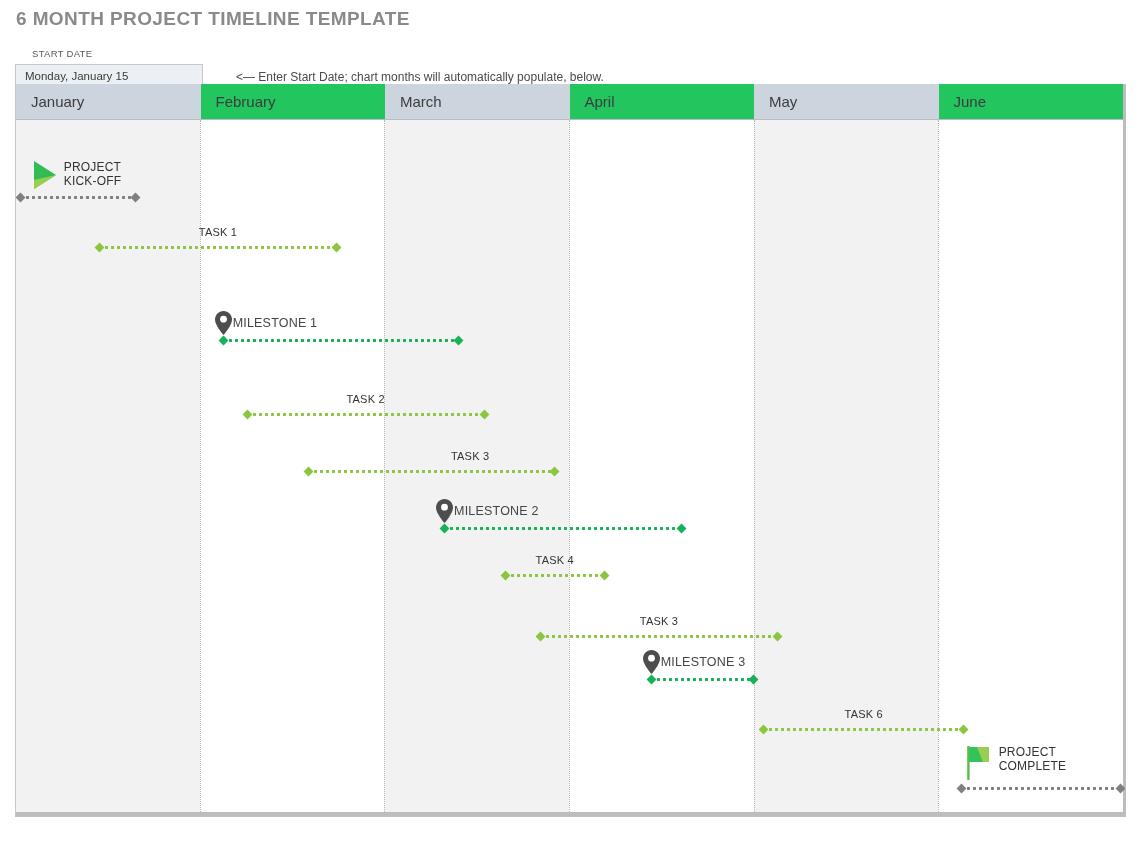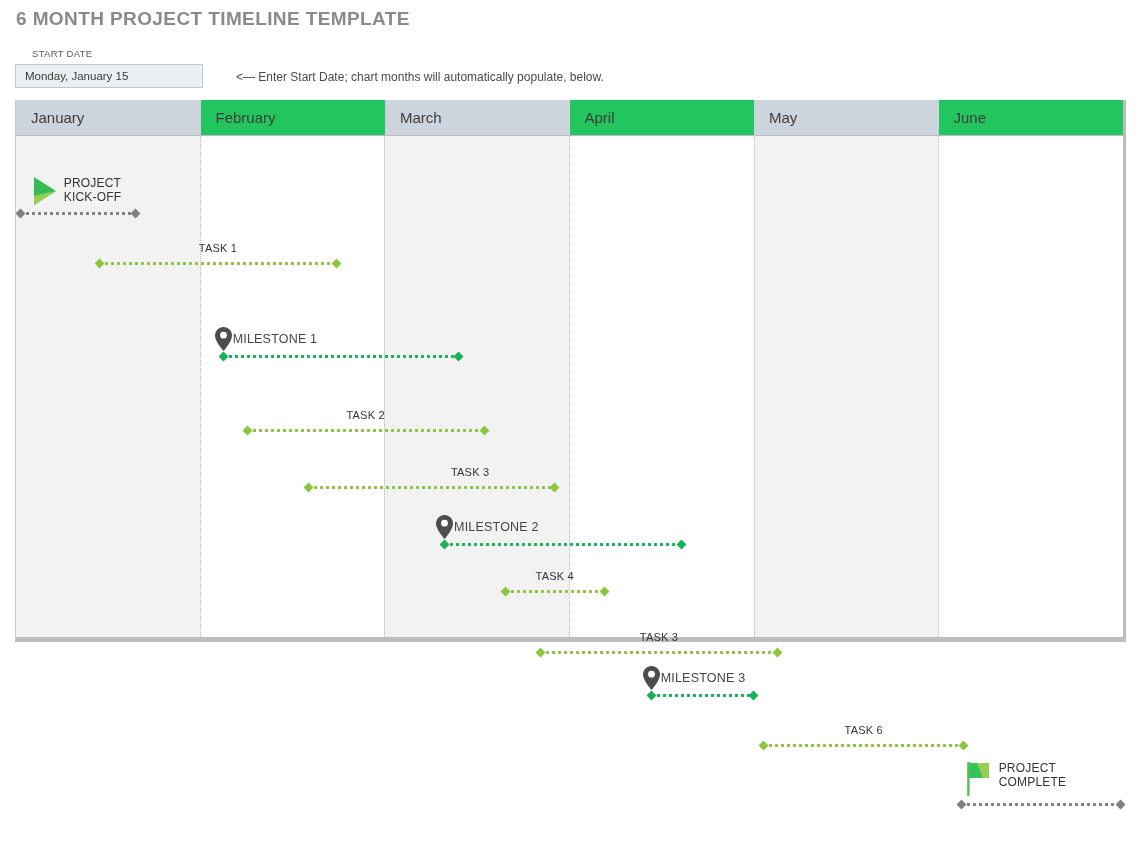--- a/index.html
+++ b/index.html
@@ -59,23 +59,23 @@
     font-size: 12px;
     color: #4a4a4a;
     white-space: nowrap;
     margin-left: 24px;
   }
 
   
   #chart {
     position: absolute;
     left: 15px;
-    top: 100px;
+    top: 84px;
     width: 1111px;
-    height: 542px;
+    height: 733px;
     border-left: 1px solid #c9c9c9;
     border-right: 3px solid #bdbdbd;
     border-bottom: 5px solid #bdbdbd;
     box-sizing: border-box;
   }
   #month-header {
     position: absolute;
     left: 0; top: 0; right: 0;
     height: 36px;
     display: flex;

